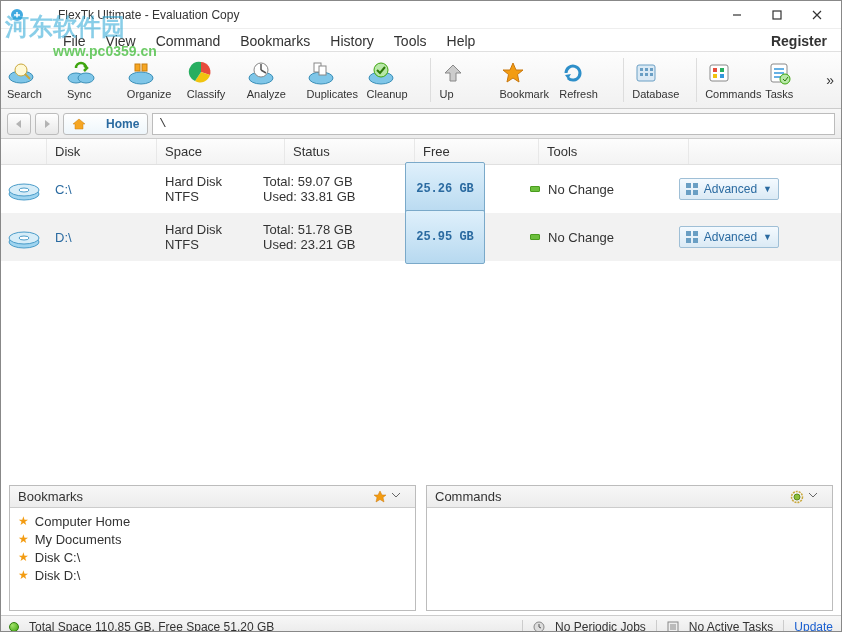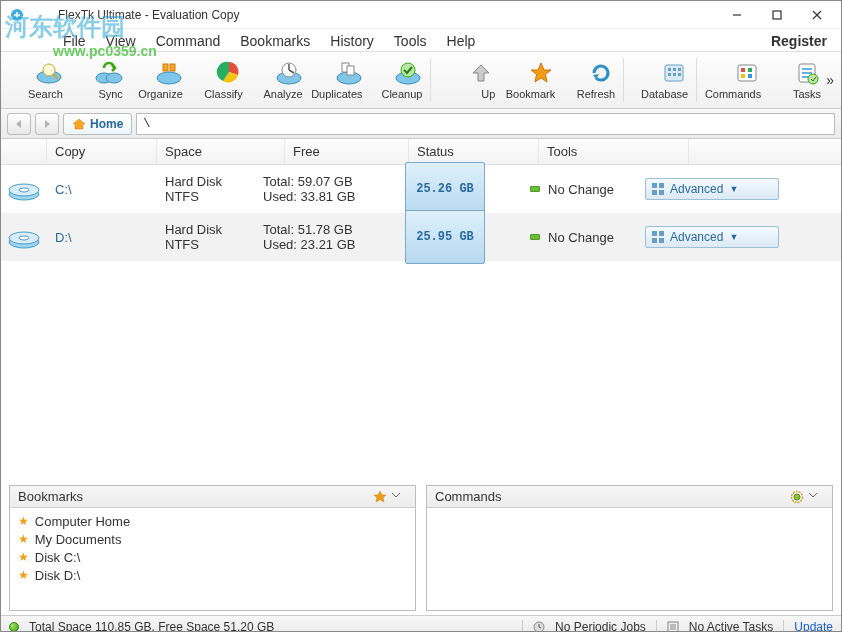--- a/index.html
+++ b/index.html
@@ -16,46 +16,46 @@
 .watermark-url { position: absolute; top: 42px; left: 52px; font-size: 14px; font-weight: bold; color: #4abf42; opacity: 0.8; pointer-events: none; z-index: 50; }
 
 
 .menubar { height: 22px; display: flex; align-items: flex-end; padding: 0 6px; font-size: 14px; color: #333; margin-left: 46px; }
 .menubar .menu-item { padding: 2px 10px; }
 .menubar .spacer { flex: 1; }
 .menubar .register { font-weight: bold; padding-right: 8px; }
 
 
 .toolbar { height: 58px; background: linear-gradient(#fdfdfd,#f1f1f1); border-top: 1px solid #e0e0e0; border-bottom: 1px solid #ccc; display: flex; align-items: center; padding: 0 4px; }
-.tool-btn { width: 56px; height: 54px; display: flex; flex-direction: column; align-items: flex-end; justify-content: center; font-size: 11px; color: #333; margin: 0 2px; }
+.tool-btn { width: 56px; height: 54px; display: flex; flex-direction: column; align-items: flex-start; justify-content: center; font-size: 11px; color: #333; margin: 0 2px; }
 .tool-btn .ticon { width: 28px; height: 26px; margin-bottom: 2px; display:flex; align-items:center; justify-content:center; }
 .tool-sep { width: 1px; height: 44px; background: #ddd; margin: 0 6px; }
 .tool-more { width: 14px; display:flex; align-items:center; justify-content:center; color:#333; font-size:14px; }
 
 
 .navbar { height: 30px; background: linear-gradient(#f7f7f7,#ececec); border-bottom: 1px solid #ccc; display: flex; align-items: center; padding: 3px 6px; gap: 4px; }
 .nav-btn { width: 24px; height: 22px; border: 1px solid #bcbcbc; border-radius: 3px; background: linear-gradient(#fff,#e8e8e8); display:flex; align-items:center; justify-content:center; }
 .nav-btn svg { opacity: 0.45; }
-.home-btn { height: 22px; border: 1px solid #bcbcbc; border-radius: 3px; background: linear-gradient(#fff,#eef6fb); display:flex; align-items:center; padding: 0 8px; gap:4px; font-size:12px; color:#2a6aa0; font-weight:bold; font-family:"Courier New",monospace;}
+.home-btn { height: 22px; border: 1px solid #bcbcbc; border-radius: 3px; background: linear-gradient(#fff,#eef6fb); display:flex; align-items:center; padding: 0 8px; gap:20px; font-size:12px; color:#2a6aa0; font-weight:bold; font-family:"Courier New",monospace;}
 .path-input { flex:1; height:22px; border:1px solid #bcbcbc; background:#fff; font-size:12px; padding:0 6px; font-family:"Courier New",monospace; color:#333; }
 
 
 .disk-area { height: 342px; background:#fff; overflow:auto; }
 .disk-header { height: 26px; display:flex; align-items:center; border-bottom:1px solid #e0e0e0; background:linear-gradient(#fdfdfd,#f3f3f3); font-size:13px; color:#333; }
 .disk-header .col { padding: 0 8px; border-right:1px solid #e8e8e8; height:100%; display:flex; align-items:center; }
 .disk-row { height: 48px; display:flex; align-items:center; font-size:13px; color:#333; }
 .disk-row.alt { background:#f2f2f2; }
 .disk-row .col { padding: 0 8px; display:flex; flex-direction:column; justify-content:center; height:100%; }
 .col-icon { width: 46px; align-items:center; }
 .col-disk { width: 110px; }
 .col-type { width: 98px; }
 .col-space { width: 128px; }
 .col-free { width: 124px; align-items:center; }
 .col-status { width: 130px; flex-direction:row !important; align-items:center; gap:8px; }
-.col-tools { width:150px; }
+.col-tools { width:150px;align-items:flex-end; }
 .disk-link { color:#2a6aa0; text-decoration:none; }
 .free-badge { border:1px solid #7aa9c9; background:linear-gradient(#dff0fb,#b7d9f0); padding:19px 10px; font-family:"Courier New",monospace; font-weight:bold; color:#2a6aa0; font-size:12px; border-radius:2px; display:inline-block; }
 .status-dot { width:10px; height:6px; background:#6cbf3d; border:1px solid #4a9d1e; border-radius:1px; }
 .adv-btn { border:1px solid #9fbfd6; background:linear-gradient(#f4faff,#dbeaf5); height:22px; display:inline-flex; align-items:center; padding:0 6px; gap:6px; font-family:"Courier New",monospace; color:#2a6aa0; font-size:12px; border-radius:2px; }
 .adv-btn .grid-ic { width:12px; height:12px; }
 .adv-btn .caret { font-size:9px; color:#2a6aa0; }
 
 
 .bottom-panels { display:flex; height:134px; padding:4px 8px; gap:10px; }
 .panel { flex:1; border:1px solid #bcbcbc; background:#fff; display:flex; flex-direction:column; }
@@ -282,24 +282,24 @@
         </svg>
       </span>
     <span>Home</span>
   </div>
   <input class="path-input" value="\" style="">
 </div>
 
 <div class="disk-area">
   <div class="disk-header">
     <div class="col col-icon"></div>
-    <div class="col col-disk">Copy</div>
+    <div class="col col-disk">Disk</div>
     <div class="col col-space">Space</div>
+    <div class="col col-status">Status</div>
     <div class="col col-free">Free</div>
-    <div class="col col-status">Status</div>
     <div class="col col-tools">Tools</div>
   </div>
 
   <div class="disk-row">
     <div class="col col-icon">
         <span>
           <svg class="drive-icon">
             <ellipse cx="17" cy="18" rx="15" ry="6" fill="#9fd4ef" stroke="#4a9cc9"></ellipse>
             <ellipse cx="17" cy="14" rx="15" ry="6" fill="#d7edf8" stroke="#4a9cc9"></ellipse>
             <ellipse cx="17" cy="14" rx="5" ry="2" fill="#fff" stroke="#4a9cc9"></ellipse>

